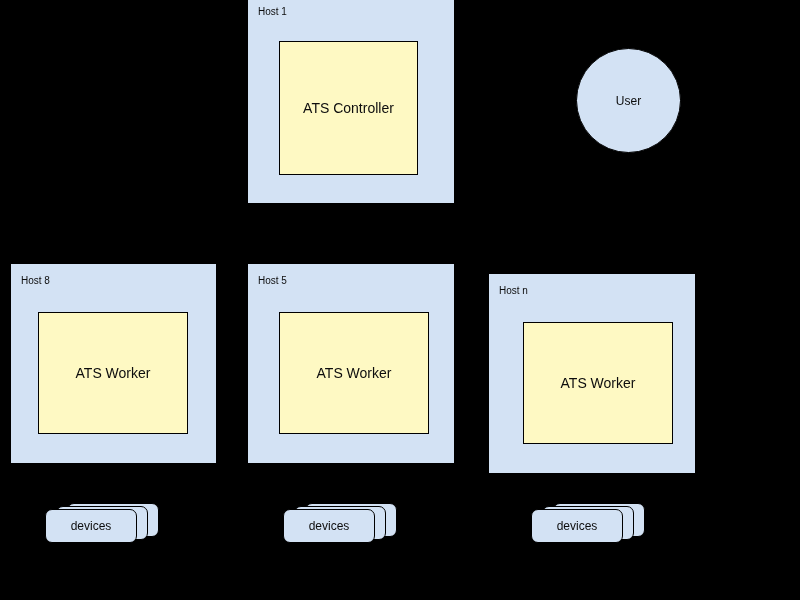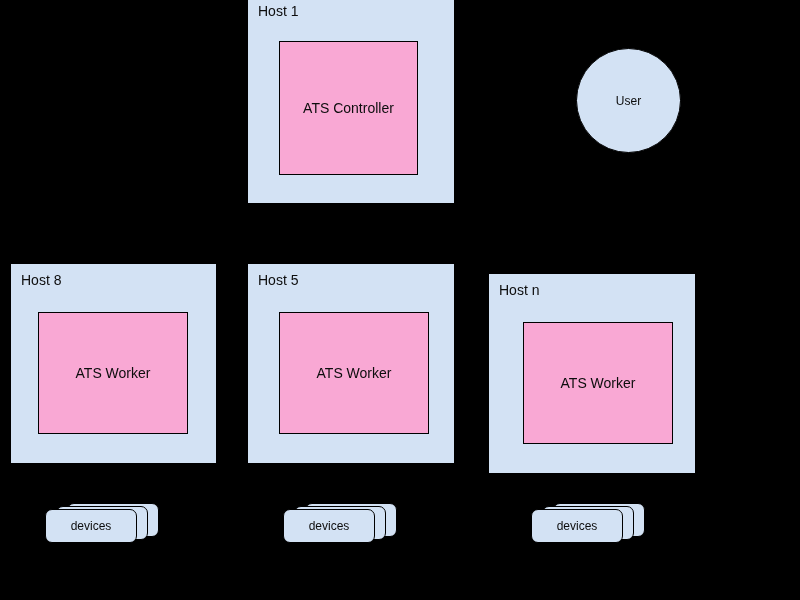--- a/index.html
+++ b/index.html
@@ -20,30 +20,30 @@
   .host-box {
     position: absolute;
     background: #d3e2f4;
     border: 1px solid #000000;
     box-sizing: border-box;
   }
   .host-label {
     position: absolute;
     left: 10px;
     top: 8px;
-    font-size: 14px;
+    font-size: 10px;
     color: #0d0d0d;
     line-height: 17px;
     white-space: nowrap;
   }
 
   
   .inner-box {
     position: absolute;
-    background: #f9a8d4;
+    background: #fef9c3;
     border: 1px solid #000000;
     box-sizing: border-box;
     display: flex;
     align-items: center;
     justify-content: center;
   }
   .inner-label {
     font-size: 14px;
     color: #0d0d0d;
     line-height: 17px;

